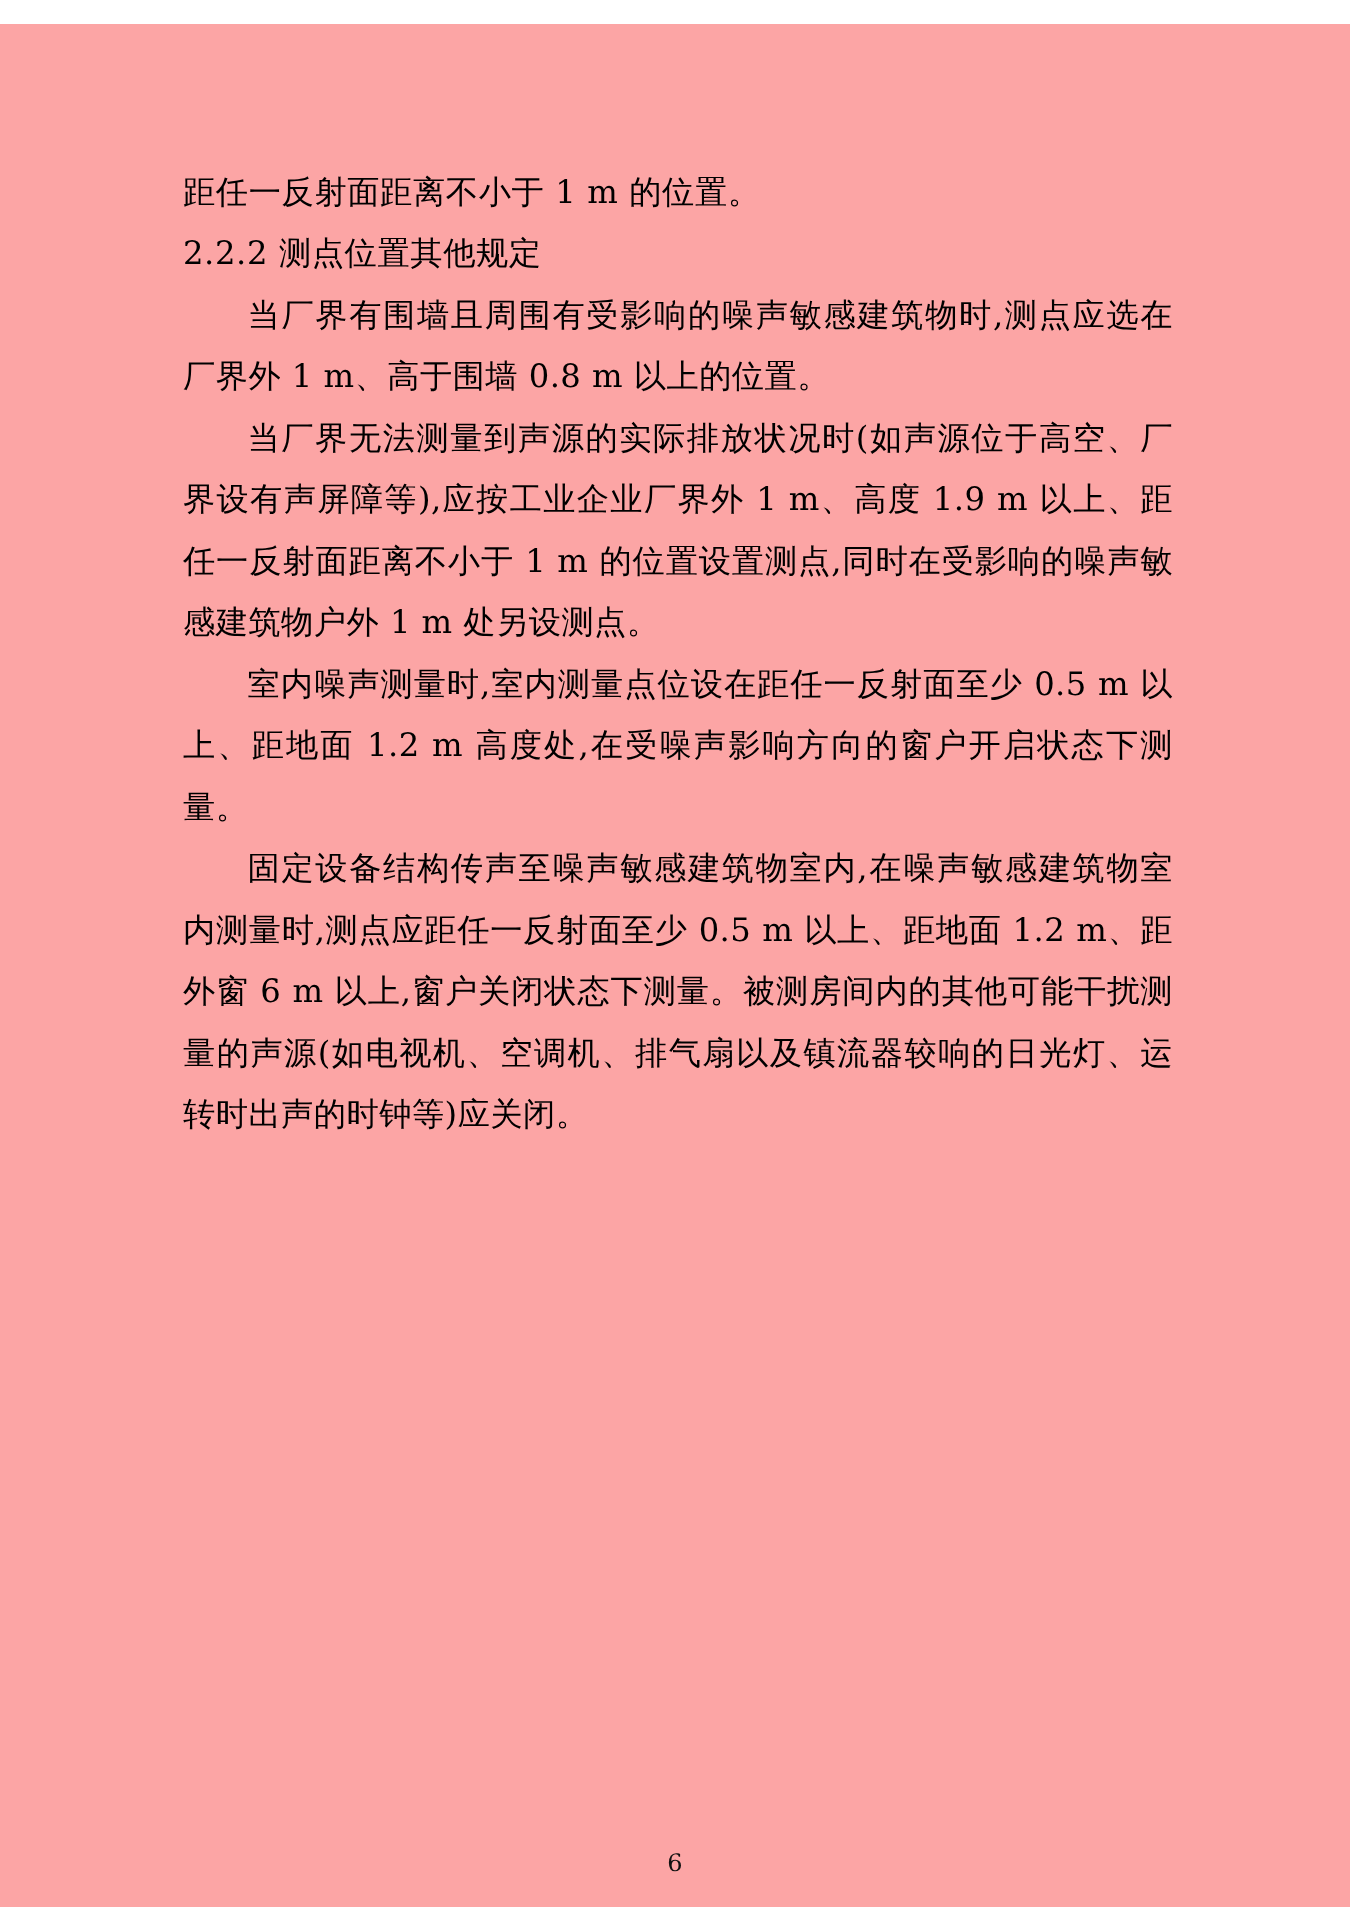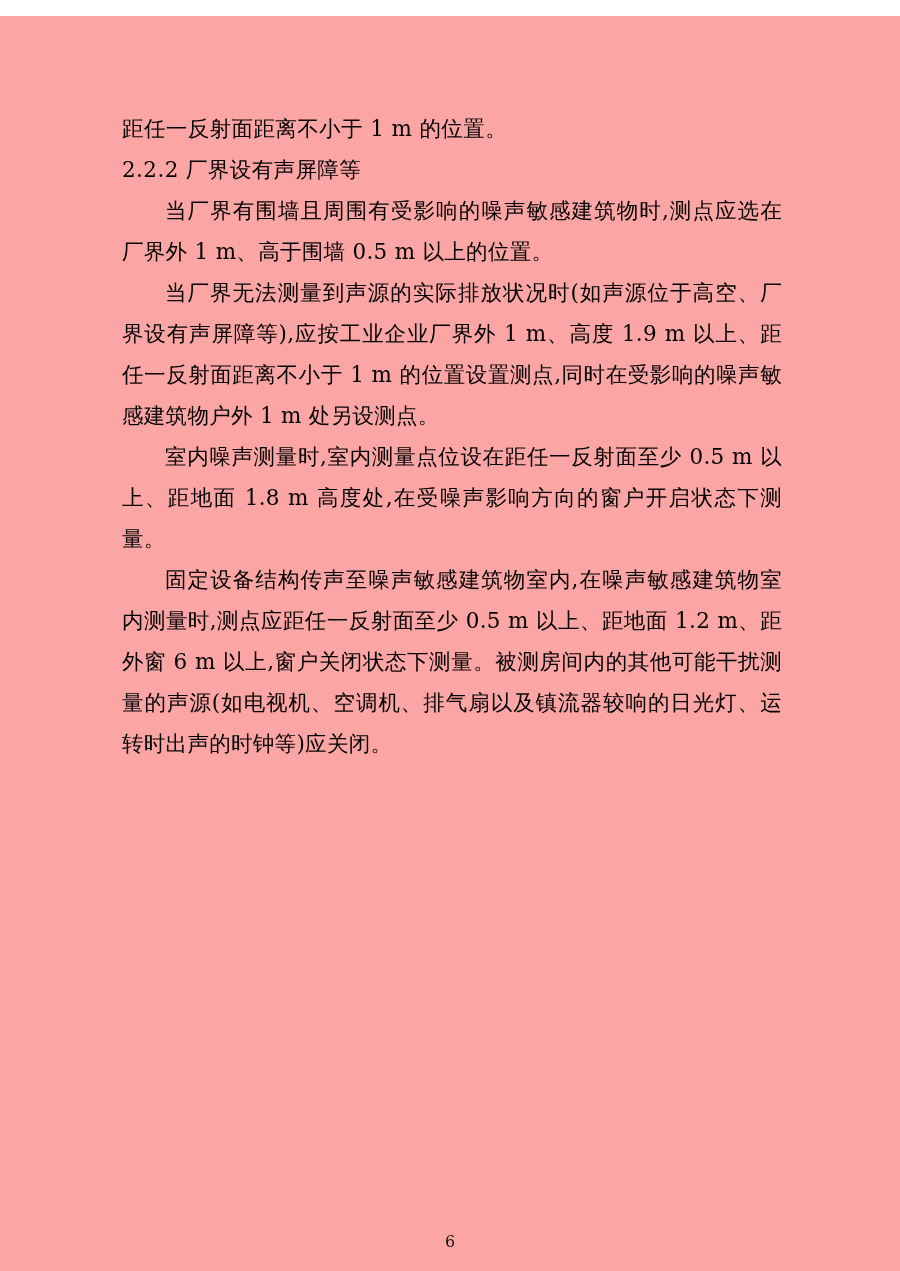--- a/index.html
+++ b/index.html
@@ -59,26 +59,26 @@
   }
 </style>
 </head>
 <body>
 
 <div class="page">
   <div class="content">
 
     <p class="para first-line">距任一反射面距离不小于 1 m 的位置。</p>
 
-    <p class="para heading">2.2.2 厂界设有声屏障等</p>
+    <p class="para heading">2.2.2 测点位置其他规定</p>
 
-    <p class="para body-para">当厂界有围墙且周围有受影响的噪声敏感建筑物时,测点应选在厂界外 1 m、高于围墙 0.5 m 以上的位置。</p>
+    <p class="para body-para">当厂界有围墙且周围有受影响的噪声敏感建筑物时,测点应选在厂界外 1 m、高于围墙 0.8 m 以上的位置。</p>
 
     <p class="para body-para">当厂界无法测量到声源的实际排放状况时(如声源位于高空、厂界设有声屏障等),应按工业企业厂界外 1 m、高度 1.9 m 以上、距任一反射面距离不小于 1 m 的位置设置测点,同时在受影响的噪声敏感建筑物户外 1 m 处另设测点。</p>
 
-    <p class="para body-para">室内噪声测量时,室内测量点位设在距任一反射面至少 0.5 m 以上、距地面 1.8 m 高度处,在受噪声影响方向的窗户开启状态下测量。</p>
+    <p class="para body-para">室内噪声测量时,室内测量点位设在距任一反射面至少 0.5 m 以上、距地面 1.2 m 高度处,在受噪声影响方向的窗户开启状态下测量。</p>
 
     <p class="para body-para">固定设备结构传声至噪声敏感建筑物室内,在噪声敏感建筑物室内测量时,测点应距任一反射面至少 0.5 m 以上、距地面 1.2 m、距外窗 6 m 以上,窗户关闭状态下测量。被测房间内的其他可能干扰测量的声源(如电视机、空调机、排气扇以及镇流器较响的日光灯、运转时出声的时钟等)应关闭。</p>
 
   </div>
 
   <div class="footer">6</div>
 </div>
 
 </body></html>

